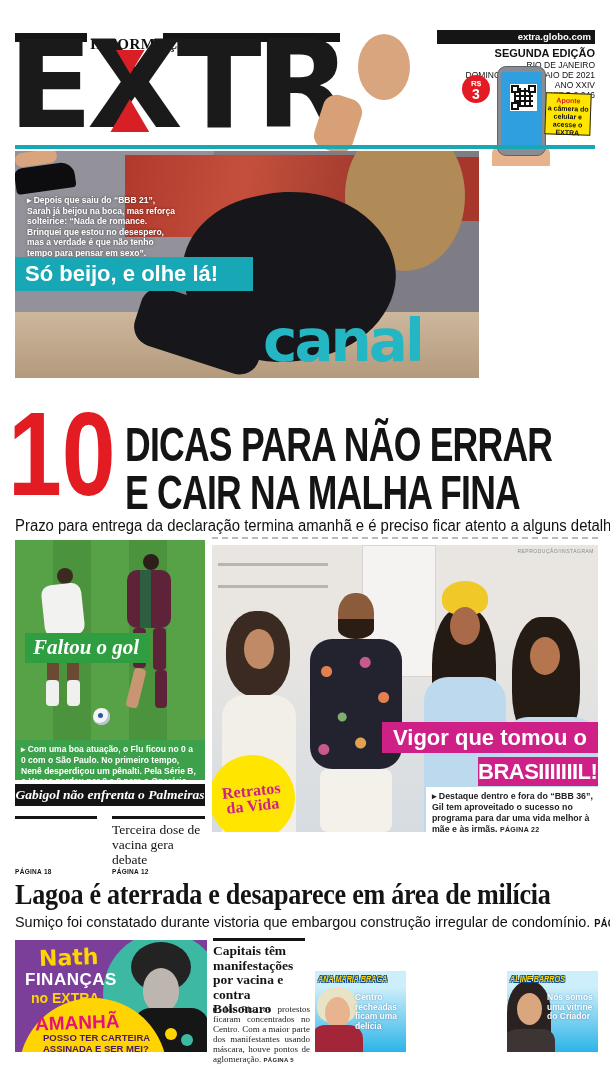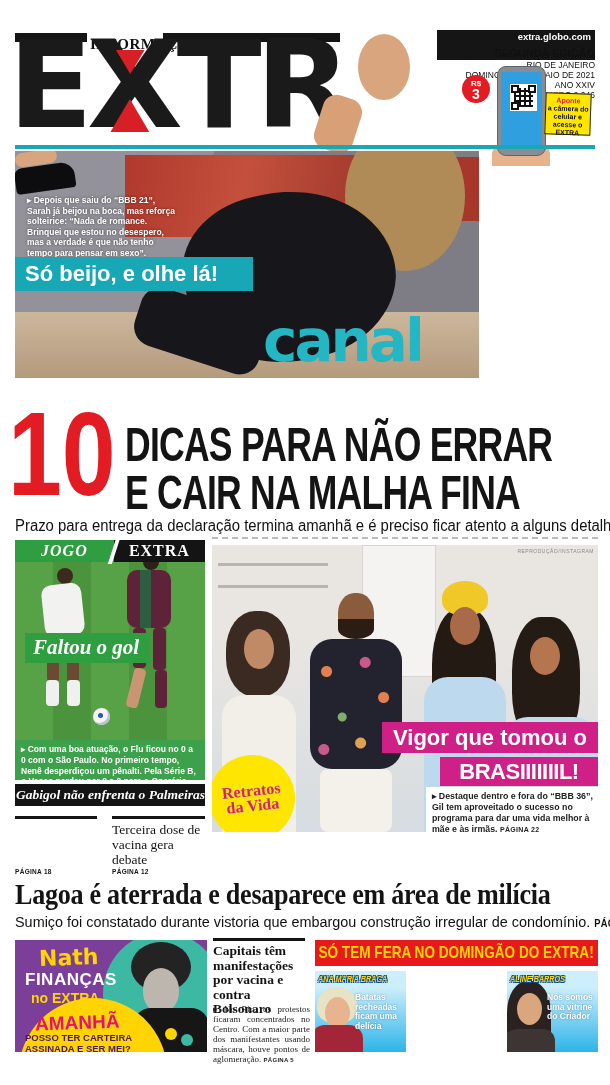--- a/index.html
+++ b/index.html
@@ -3,21 +3,21 @@
 <meta charset="utf-8">
 <style>
   html,body{margin:0;padding:0;background:#fff;}
   #page{position:relative;width:610px;height:1085px;background:#fff;overflow:hidden;
         font-family:"Liberation Sans",sans-serif;-webkit-font-smoothing:antialiased;}
   .abs{position:absolute;}
 
   
   .kbar{background:#151515;height:9px;top:33px;}
   #kicker{top:36px;left:90px;font:900 15px "Liberation Serif",serif;letter-spacing:.5px;color:#111;}
-  #sitebar{top:30px;left:437px;width:158px;height:30px;background:#151515;color:#fff;
+  #sitebar{top:30px;left:437px;width:158px;height:14px;background:#151515;color:#fff;
            font:700 9.5px "Liberation Sans",sans-serif;text-align:right;line-height:14px;padding-right:4px;box-sizing:border-box;}
   #logo{top:28px;left:8px;font:900 122px/0.95 "DejaVu Sans",sans-serif;color:#1a1a1a;
         letter-spacing:-6px;transform:scaleX(1.02);transform-origin:left top;display:flex;}
   #logo .lx{position:relative;}
   .tri{position:absolute;width:0;height:0;left:50%;}
   .tri-top{top:22px;transform:translateX(-54%);border-left:14px solid transparent;border-right:14px solid transparent;border-top:24px solid #d81f26;}
   .tri-bot{bottom:12px;transform:translateX(-54%);border-left:19px solid transparent;border-right:19px solid transparent;border-bottom:33px solid #d81f26;}
   #edition{top:47px;right:15px;width:170px;text-align:right;color:#111;}
   #edition .b{font:800 11px/13px "Liberation Sans",sans-serif;}
   #edition .r{font:400 8.5px/10px "Liberation Sans",sans-serif;}
@@ -97,38 +97,38 @@
   .pl-body{position:absolute;border-radius:10px;}
   .pl-leg{position:absolute;border-radius:4px;}
   #ball{position:absolute;left:78px;top:168px;width:17px;height:17px;border-radius:50%;background:#f4f4f4;
         box-shadow:inset -2px -2px 0 #b9c2cc;}
   #ball::after{content:"";position:absolute;left:5px;top:5px;width:5px;height:5px;border-radius:50%;background:#2c57a8;}
   #faltou{position:absolute;left:10px;top:93px;background:#2f9e41;color:#fff;padding:2px 10px 4px 8px;
           font:800 italic 21px/24px "Liberation Serif",serif;z-index:2;}
   #sp-caption{position:absolute;left:0;top:200px;width:100%;height:40px;background:#3da04b;color:#fff;
               font:800 8.5px/10.8px "Liberation Sans",sans-serif;padding:4px 6px;box-sizing:border-box;}
   #gabigol{position:absolute;left:0;top:244px;width:100%;height:22px;background:#141414;color:#fff;
-           font:800 italic 13.5px/22px "Liberation Serif",serif;text-align:right;}
+           font:800 italic 13.5px/22px "Liberation Serif",serif;text-align:center;}
 
   
   .brief-rule{height:3px;background:#141414;top:816px;}
   .brief-h{top:822px;color:#141414;font-family:"Liberation Serif",serif;font-size:13.5px;line-height:15px;}
   .brief-p{top:868px;color:#141414;font:800 6.5px "Liberation Sans",sans-serif;letter-spacing:.3px;}
 
   
   #gil{top:545px;left:212px;width:386px;height:287px;overflow:hidden;
        background:linear-gradient(180deg,#e9e6e1 0 30%,#d6dce1 100%);}
   #gil .fridge{position:absolute;left:150px;top:0;width:72px;height:130px;background:#f4f3f1;border:1px solid #d8d5d0;}
   #gil .shelf{position:absolute;left:6px;top:18px;width:110px;height:3px;background:#b9b4ac;box-shadow:0 22px 0 #b9b4ac;}
   #gil-credit{position:absolute;right:4px;top:3px;color:#8a8a8a;font:400 5px "Liberation Sans",sans-serif;letter-spacing:.5px;}
   .fig{position:absolute;}
   #gil-banner1{position:absolute;right:0;top:177px;width:216px;height:31px;background:#cf2088;color:#fff;
                display:flex;align-items:center;justify-content:center;font:900 22px "Liberation Sans",sans-serif;}
-  #gil-banner2{position:absolute;right:0;top:212px;width:158px;height:29px;background:#cf2088;color:#fff;
-               display:flex;align-items:center;justify-content:center;font:900 22px "Liberation Sans",sans-serif;letter-spacing:-.5px;}
+  #gil-banner2{position:absolute;right:0;top:212px;width:120px;height:29px;background:#cf2088;color:#fff;
+               display:flex;align-items:center;justify-content:flex-start;font:900 22px "Liberation Sans",sans-serif;letter-spacing:-.5px;}
   #gil-capbox{position:absolute;right:0;bottom:0;width:172px;height:45px;background:#fff;
               padding:4px 2px 0 6px;box-sizing:border-box;color:#222;font:800 8.8px/11px "Liberation Sans",sans-serif;}
   #sticker{position:absolute;left:-3px;top:210px;width:86px;height:86px;border-radius:50%;background:#ffe600;
            display:flex;flex-direction:column;align-items:center;justify-content:center;transform:rotate(-6deg);}
   #sticker span{color:#cf2088;font:900 16px/15px "Liberation Serif",serif;}
 
   
   #lagoa-h{top:878px;left:15px;color:#141414;font:700 29px/32px "Liberation Serif",serif;
            transform:scaleX(.9);transform-origin:left top;white-space:nowrap;letter-spacing:-.3px;}
   #lagoa-s{top:913px;left:15px;color:#111;font:400 15.5px/17px "Liberation Sans",sans-serif;
@@ -138,21 +138,21 @@
   #nath{top:940px;left:15px;width:192px;height:112px;background:#7b3e99;overflow:hidden;}
   #nath .teal{position:absolute;left:88px;top:-8px;width:120px;height:124px;border-radius:50%;background:#3cb8a3;}
   #nath .afro{position:absolute;left:116px;top:2px;width:60px;height:50px;border-radius:50%;background:#232323;}
   #nath .face{position:absolute;left:128px;top:28px;width:36px;height:44px;border-radius:50% 50% 45% 45%;background:#bdb6ae;}
   #nath .bodyb{position:absolute;left:118px;top:68px;width:76px;height:46px;border-radius:18px 18px 0 0;background:#161616;}
   #nath .semi{position:absolute;left:4px;top:58px;width:148px;height:148px;border-radius:50%;background:#ffd400;}
   #nath .t1{position:absolute;left:24px;top:5px;color:#ffd400;font:900 22px "DejaVu Sans",sans-serif;transform:rotate(-2deg);}
   #nath .t2{position:absolute;left:10px;top:30px;color:#fff;font:900 17px "Liberation Sans",sans-serif;letter-spacing:.5px;}
   #nath .t3{position:absolute;left:16px;top:50px;color:#ffd400;font:900 14px "Liberation Sans",sans-serif;}
   #nath .t4{position:absolute;left:20px;top:72px;color:#e3117d;font:900 19px "Liberation Sans",sans-serif;transform:rotate(-2deg);}
-  #nath .t5{position:absolute;left:10px;top:93px;width:130px;color:#4a1a66;font:900 9.5px/10.5px "Liberation Sans",sans-serif;}
+  #nath .t5{position:absolute;left:28px;top:93px;width:130px;color:#4a1a66;font:900 9.5px/10.5px "Liberation Sans",sans-serif;}
   #nath .dot1{position:absolute;left:150px;top:88px;width:12px;height:12px;border-radius:50%;background:#ffd400;}
   #nath .dot2{position:absolute;left:166px;top:94px;width:12px;height:12px;border-radius:50%;background:#3cb8a3;}
 
   
   #cap-rule{top:938px;left:213px;width:92px;height:3px;background:#141414;}
   #cap-h{top:944px;left:213px;width:97px;color:#141414;font:800 13.5px/14.5px "Liberation Serif",serif;}
   #cap-b{top:1004px;left:213px;width:97px;color:#222;font:400 9px/10px "Liberation Serif",serif;text-align:justify;}
 
   
   #dom{top:940px;left:315px;width:283px;height:112px;}
@@ -261,25 +261,20 @@
       <div class="pl-leg" style="left:52px;top:140px;width:13px;height:26px;background:#f0f0ee;"></div>
 
       <div class="pl-head" style="left:128px;top:14px;width:16px;height:16px;background:#2e2018;"></div>
       <div class="pl-body" style="left:112px;top:30px;width:44px;height:58px;background:linear-gradient(90deg,#5e2338 0 30%,#2e5e40 30% 55%,#5e2338 55%);"></div>
       <div class="pl-leg" style="left:118px;top:88px;width:13px;height:40px;background:#5e2338;"></div>
       <div class="pl-leg" style="left:138px;top:88px;width:13px;height:42px;background:#5e2338;"></div>
       <div class="pl-leg" style="left:115px;top:128px;width:12px;height:40px;background:#c89672;transform:rotate(14deg);"></div>
       <div class="pl-leg" style="left:140px;top:130px;width:12px;height:38px;background:#5e2338;"></div>
       <div id="ball"></div>
     </div>
-    <div id="jogo-bar">
-      <div class="g">JOGO</div>
-      <div class="k">EXTRA</div>
-      <div id="jogo-slash"></div>
-    </div>
     <div id="faltou">Faltou o gol</div>
     <div id="sp-caption">▸ Com uma boa atuação, o Flu ficou no 0 a 0 com o São Paulo. No primeiro tempo, Nenê desperdiçou um pênalti. Pela Série B, o Vasco perdeu por 2 a 0 para o Operário-PR.</div>
     <div id="gabigol">Gabigol não enfrenta o Palmeiras</div>
   </div>
 
   <div class="abs brief-rule" style="left:15px;width:82px;"></div>
   <div class="abs brief-p" style="left:15px;">PÁGINA 18</div>
   <div class="abs brief-rule" style="left:112px;width:93px;"></div>
   <div class="abs brief-h" style="left:112px;width:93px;font-weight:400;">Terceira dose de vacina gera debate</div>
   <div class="abs brief-p" style="left:112px;">PÁGINA 12</div>
@@ -357,30 +352,27 @@
     <div class="dot2"></div>
   </div>
 
   <div class="abs" id="cap-rule"></div>
   <div class="abs" id="cap-h">Capitais têm manifestações por vacina e contra Bolsonaro</div>
   <div class="abs" id="cap-b">
     <span>▸ No Rio, os protestos ficaram concentrados no Centro. Com a maior parte dos manifestantes usando máscara, houve pontos de aglomeração. </span><span class="pagetag" style="font-size:6px;font-family:'Liberation Sans',sans-serif;">PÁGINA 5</span>
   </div>
 
   <div class="abs" id="dom">
-    <div id="dom-banner">
-      <span>SÓ TEM FERA NO DOMINGÃO DO EXTRA!</span>
-    </div>
 
     <div class="fcard" style="left:0;">
       <div class="av-hair" style="left:2px;top:16px;width:40px;height:36px;border-radius:50% 50% 40% 40%;background:#e8e3c4;"></div>
       <div class="av-face" style="left:10px;top:26px;width:25px;height:32px;border-radius:50%;background:#e8b48f;"></div>
       <div class="av-body" style="left:-4px;top:54px;width:52px;height:30px;border-radius:14px 14px 0 0;background:#a32638;"></div>
       <div class="fname">ANA MARIA BRAGA</div>
-      <div class="fquote">Batatas recheadas ficam uma delícia</div>
+      <div class="fquote">Centro recheadas ficam uma delícia</div>
     </div>
 
 
     <div class="fcard" style="left:192px;">
       <div class="av-hair" style="left:0;top:10px;width:44px;height:70px;border-radius:45% 45% 30% 30%;background:#2a2220;"></div>
       <div class="av-face" style="left:10px;top:22px;width:25px;height:32px;border-radius:50%;background:#d9a67e;"></div>
       <div class="av-body" style="left:-2px;top:58px;width:50px;height:24px;border-radius:12px 12px 0 0;background:#3d3434;"></div>
       <div class="fname">ALINE BARROS</div>
       <div class="fquote">Nós somos uma vitrine do Criador</div>
     </div>

